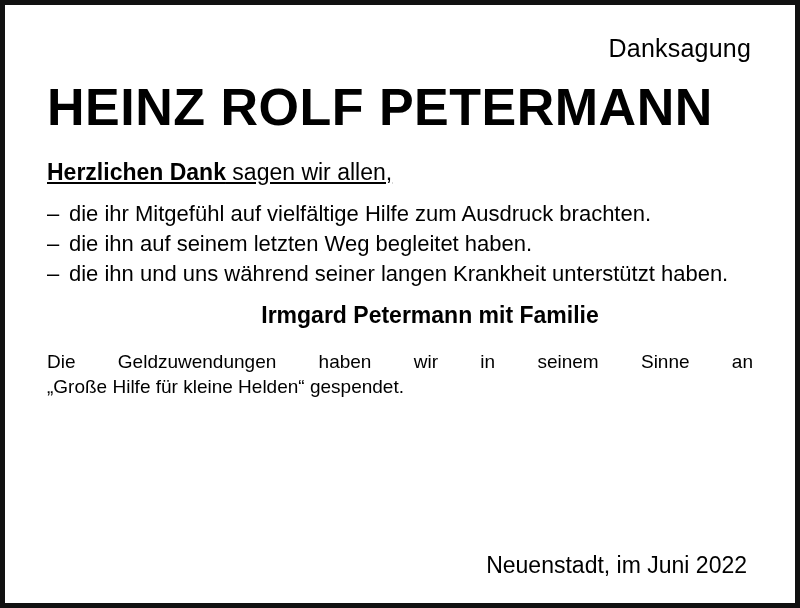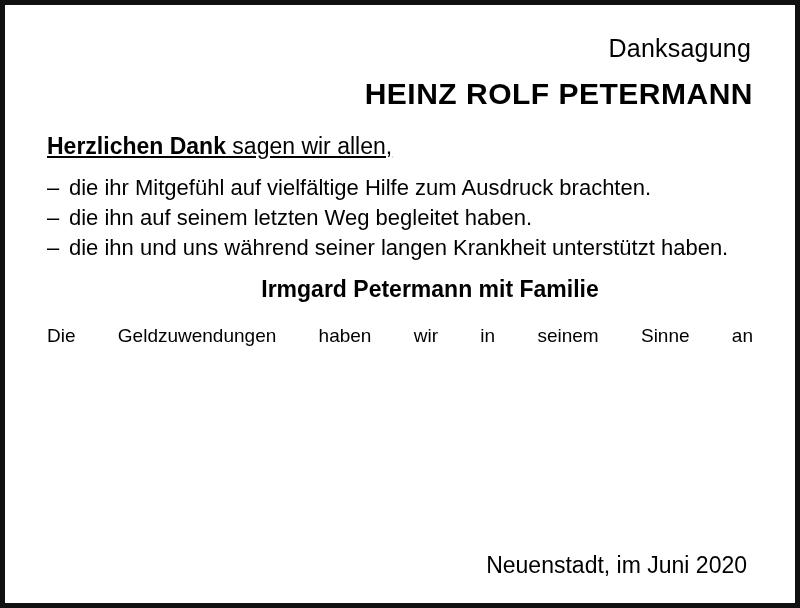--- a/index.html
+++ b/index.html
@@ -25,22 +25,22 @@
     flex-direction: column;
   }
   .kicker {
     text-align: right;
     font-size: 25px;
     line-height: 1.1;
     letter-spacing: 0.2px;
     margin: 0 2px 4px 0;
   }
   .name {
-    text-align: right;
-    font-size: 30px;
+    text-align: left;
+    font-size: 52px;
     font-weight: bold;
     letter-spacing: 0.5px;
     margin: 10px 0 22px 0;
     white-space: nowrap;
   }
   .thanks-line {
     font-size: 23px;
     margin: 0 0 14px 0;
     text-decoration: underline;
   }
@@ -120,17 +120,18 @@
     <li>
       <span class="dash">–</span>
       <span class="reason-text">die ihn und uns während seiner langen Krankheit unterstützt haben.</span>
     </li>
   </ul>
 
   <div class="signature">Irmgard Petermann mit Familie</div>
 
   <div class="para">
     <p class="justified">Die Geldzuwendungen haben wir in seinem Sinne an</p>
+    <p class="plain">„Große Hilfe für kleine Helden“ gespendet.</p>
   </div>
 
-  <div class="place">Neuenstadt, im Juni 2020</div>
+  <div class="place">Neuenstadt, im Juni 2022</div>
 
 </div>
 
 </body></html>

